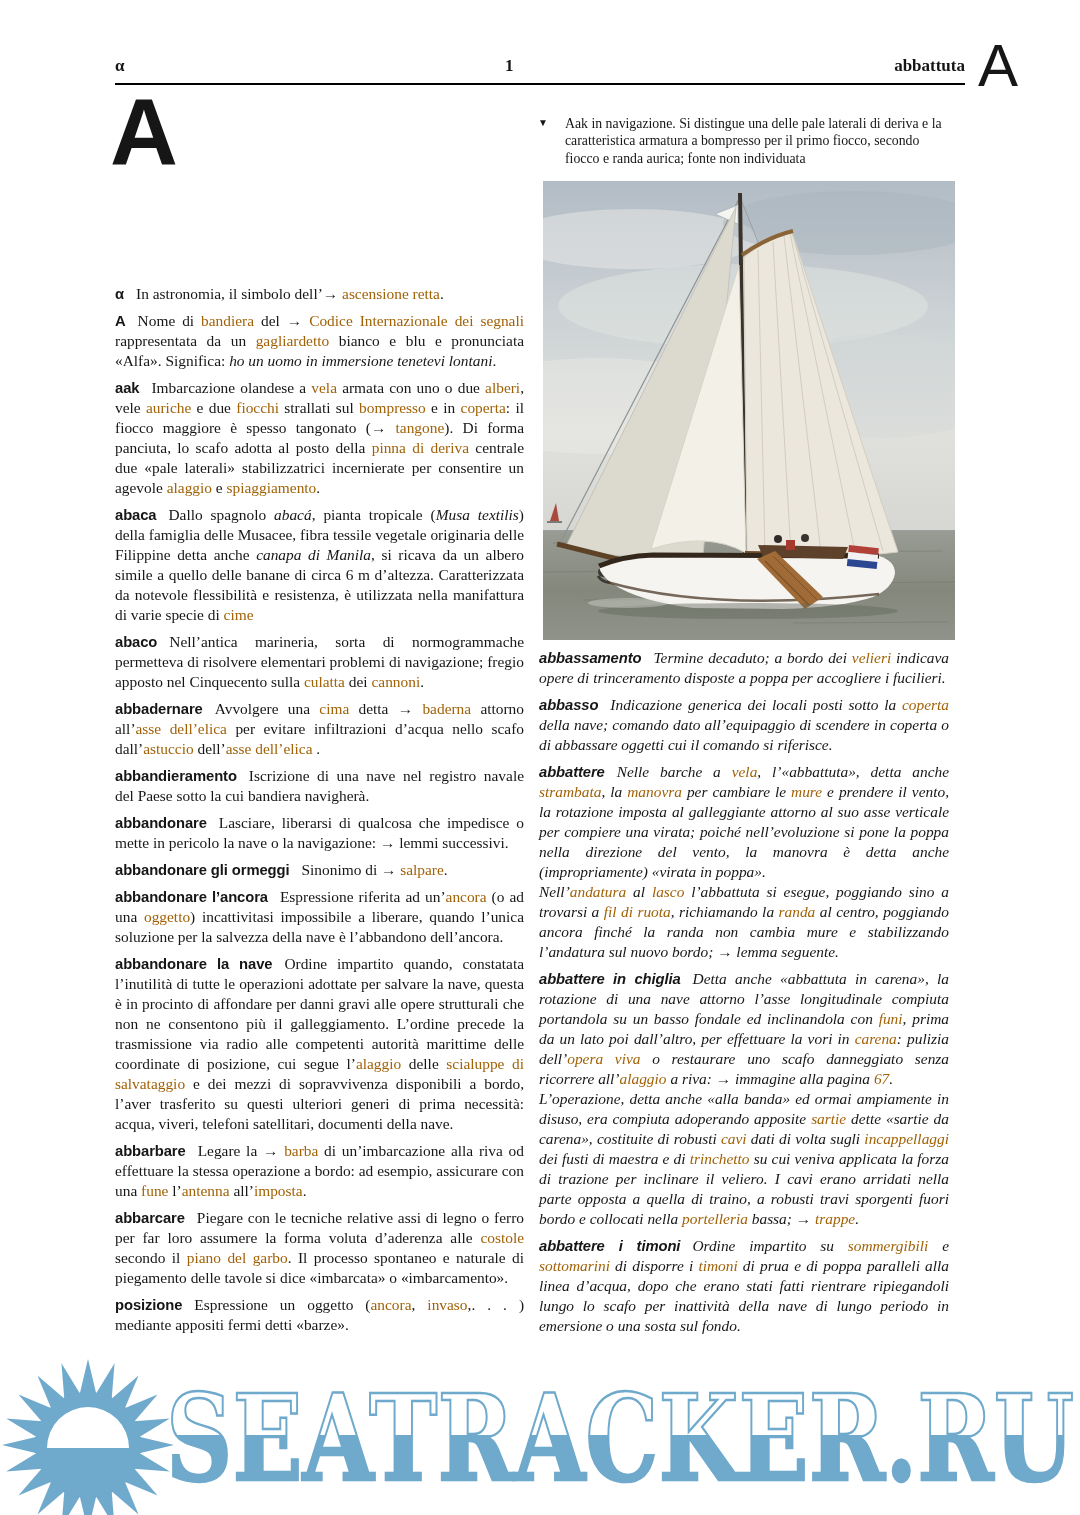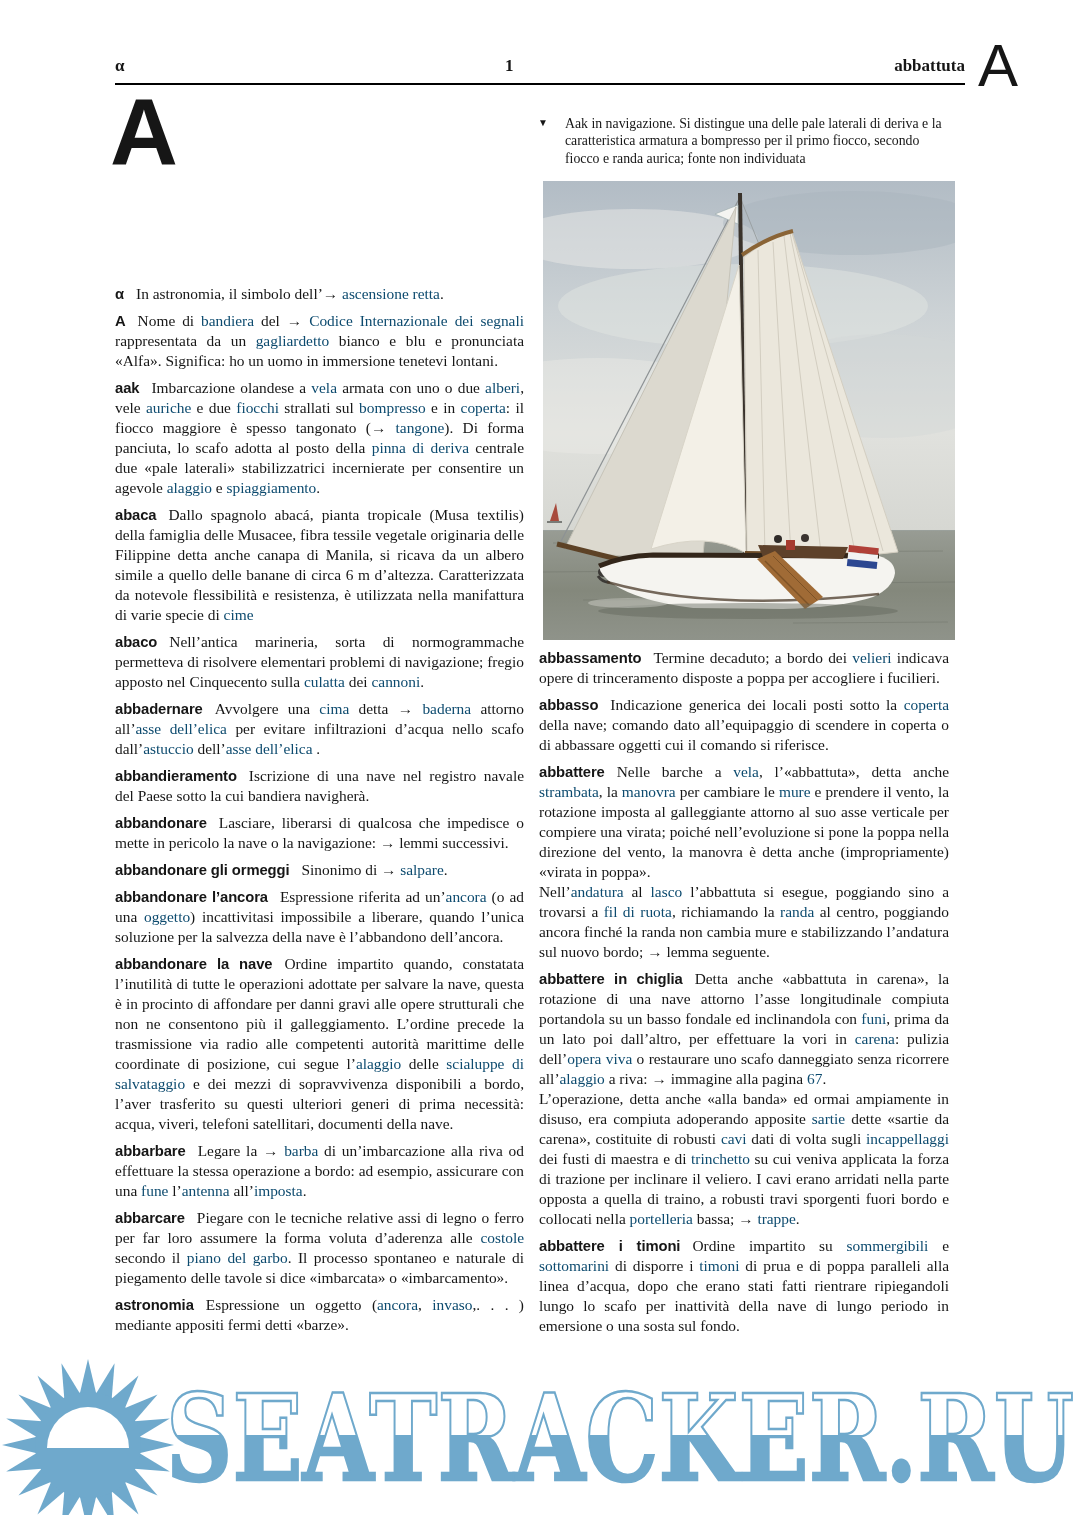--- a/index.html
+++ b/index.html
@@ -12,27 +12,27 @@
   .corner-letter{position:absolute;left:978px;top:36px;
        font-family:"Liberation Sans",sans-serif;font-weight:400;font-size:60px;line-height:1;}
   .dropcap{position:absolute;left:110px;top:86px;
        font-family:"Liberation Sans",sans-serif;font-weight:700;font-size:94px;line-height:1;}
   .caption{position:absolute;left:538px;top:115px;width:414px;font-size:13.8px;
        line-height:1.26;display:flex;}
   .caption .marker{width:27px;flex:0 0 27px;font-size:10px;padding-top:2px;}
   .photo-wrap{position:absolute;left:543px;top:181px;width:412px;height:459px;}
   .col{position:absolute;text-align:justify;font-size:15.4px;line-height:20px;}
   .col-left{left:115px;top:284px;width:409px;}
-  .col-right{left:539px;top:648px;width:410px;}
+  .col-right{left:539px;top:648px;width:410px;font-style:italic;}
   .entry{margin:0 0 7px 0;}
   .para{margin:0;text-align:justify;-webkit-hyphens:auto;hyphens:auto;}
   .term{font-family:"Liberation Sans",sans-serif;font-weight:700;font-size:14.8px;
        padding-right:12px;letter-spacing:-0.1px;hyphens:none;}
-  .run-link{color:#0c4a6e;}
-  .run-italic{}
+  .run-link{color:#a16207;}
+  .run-italic{font-style:italic;}
   .watermark{position:absolute;left:0;top:1358px;width:1080px;height:157px;pointer-events:none;}
   .wm-text{font-family:"DejaVu Serif",serif;font-weight:bold;}
 </style>
 </head>
 <body>
 
 <div class="header-row">
   <span>α</span>
   <span>1</span>
   <span>abbattuta</span>
@@ -164,21 +164,21 @@
     <div class="entry">
       <p class="para"><span class="term">abbandonare la nave</span><span>Ordine impartito quando, constatata l’inutilità di tutte le operazioni adottate per salvare la nave, questa è in procinto di affondare per danni gravi alle opere strutturali che non ne consentono più il galleggiamento. L’ordine precede la trasmissione via radio alle competenti autorità marittime delle coordinate di posizione, cui segue l’</span><span class="run-link">alaggio</span><span> delle </span><span class="run-link">scialuppe di salvataggio</span><span> e dei mezzi di sopravvivenza disponibili a bordo, l’aver trasferito su questi ulteriori generi di prima necessità: acqua, viveri, telefoni satellitari, documenti della nave.</span></p>
     </div>
     <div class="entry">
       <p class="para"><span class="term">abbarbare</span><span>Legare la → </span><span class="run-link">barba</span><span> di un’imbarcazione alla riva od effettuare la stessa operazione a bordo: ad esempio, assicurare con una </span><span class="run-link">fune</span><span> l’</span><span class="run-link">antenna</span><span> all’</span><span class="run-link">imposta</span><span>.</span></p>
     </div>
     <div class="entry">
       <p class="para"><span class="term">abbarcare</span><span>Piegare con le tecniche relative assi di legno o ferro per far loro assumere la forma voluta d’aderenza alle </span><span class="run-link">costole</span><span> secondo il </span><span class="run-link">piano del garbo</span><span>. Il processo spontaneo e naturale di piegamento delle tavole si dice «imbarcata» o «imbarcamento».</span></p>
     </div>
     <div class="entry">
-      <p class="para"><span class="term">astronomia</span><span>Espressione un oggetto (</span><span class="run-link">ancora</span><span>, </span><span class="run-link">invaso</span><span>,. . . ) mediante appositi fermi detti «barze».</span></p>
+      <p class="para"><span class="term">posizione</span><span>Espressione un oggetto (</span><span class="run-link">ancora</span><span>, </span><span class="run-link">invaso</span><span>,. . . ) mediante appositi fermi detti «barze».</span></p>
     </div>
   </div>
 <div class="col col-right">
     <div class="entry">
       <p class="para"><span class="term">abbassamento</span><span>Termine decaduto; a bordo dei </span><span class="run-link">velieri</span><span> indicava opere di trinceramento disposte a poppa per accogliere i fucilieri.</span></p>
     </div>
     <div class="entry">
       <p class="para"><span class="term">abbasso</span><span>Indicazione generica dei locali posti sotto la </span><span class="run-link">coperta</span><span> della nave; comando dato all’equipaggio di scendere in coperta o di abbassare oggetti cui il comando si riferisce.</span></p>
     </div>
     <div class="entry">

